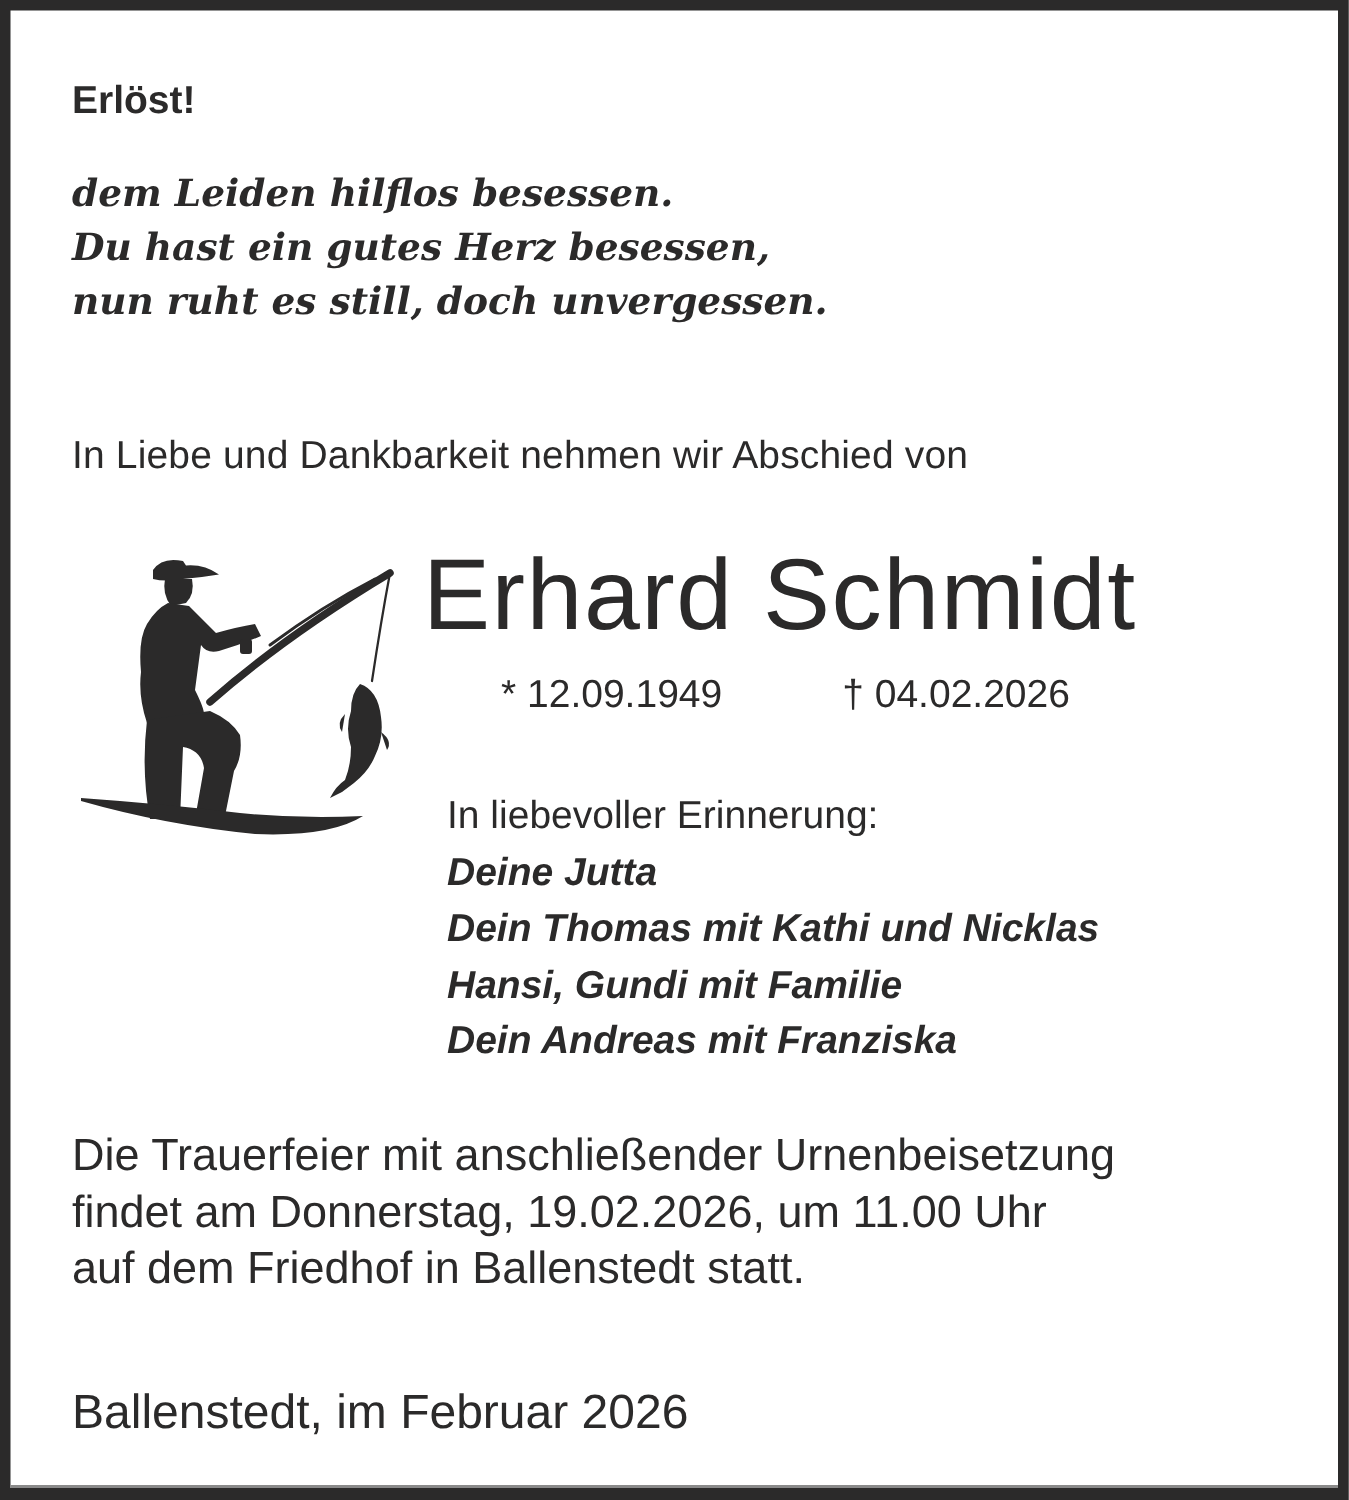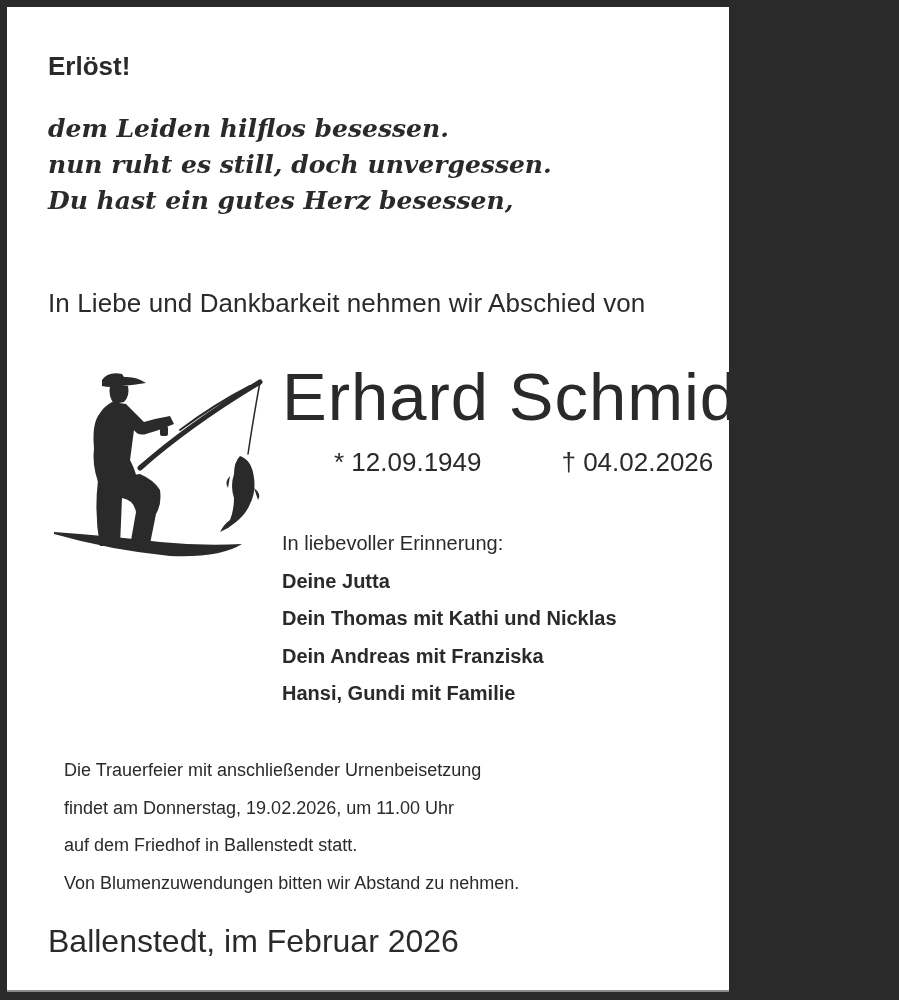--- a/index.html
+++ b/index.html
@@ -1,49 +1,49 @@
 <!DOCTYPE html>
 <html><head>
 <meta charset="utf-8">
 <style>
   html, body { margin: 0; padding: 0; background: #2b2a2a; }
   body { width: 899px; height: 1000px; position: relative; overflow: hidden; }
   .card {
-    position: absolute; left: 7px; top: 7px; width: 722px; height: 985px;
+    position: absolute; left: 7px; top: 7px; width: 885px; height: 985px;
     background: #ffffff; box-sizing: border-box;
     border-bottom: 2px solid #8a8a8a;
     color: #2b2a2a;
   }
   .t { position: absolute; white-space: nowrap; font-family: "Liberation Sans", sans-serif; color: #2b2a2a; }
   .heading { left: 41px; top: 44px; font-size: 26px; font-weight: bold; }
   .poem { left: 41px; top: 104px; font-family: "DejaVu Serif", serif; font-style: italic; font-weight: bold; font-size: 25px; line-height: 36px; }
   .poem div { white-space: nowrap; }
   .intro { left: 41px; top: 281px; font-size: 26px; font-weight: normal; letter-spacing: 0.1px; }
   .name { left: 275px; top: 350px; font-size: 67px; font-weight: normal; letter-spacing: 1px; line-height: 80px; }
   .dates { left: 291px; top: 440px; font-size: 26px; }
   .dates span { display: inline-block; margin-left: 36px; }
   .dates .death { margin-left: 80px; }
-  .mem { left: 275px; top: 518px; font-size: 20px; line-height: 37.5px; }
+  .mem { left: 291px; top: 518px; font-size: 26px; line-height: 37.5px; }
   .mem .label { font-weight: normal; }
-  .mem .fam { font-weight: bold; }
-  .ceremony { left: 41px; top: 745px; font-size: 18px; line-height: 37.5px; margin-left: 16px; }
+  .mem .fam { font-weight: bold; font-style: italic; }
+  .ceremony { left: 41px; top: 745px; font-size: 30px; line-height: 37.5px; }
   .place { left: 41px; top: 916px; font-size: 32px; }
   .art { position: absolute; left: 43px; top: 357px; width: 222px; height: 195px; }
 </style>
 </head>
 <body>
 
 <div class="card">
 
   <div class="t heading">Erlöst!</div>
 
   <div class="t poem">
     <div>dem Leiden hilflos besessen.</div>
+    <div>Du hast ein gutes Herz besessen,</div>
     <div>nun ruht es still, doch unvergessen.</div>
-    <div>Du hast ein gutes Herz besessen,</div>
   </div>
 
   <div class="t intro">In Liebe und Dankbarkeit nehmen wir Abschied von</div>
 
   <svg class="art" viewBox="0 0 222 195" xmlns="http://www.w3.org/2000/svg">
     <g fill="#2b2a2a" stroke="none">
 
       <path d="M52 16 Q58 7 72 10 L74 13 Q86 12 96 19 Q84 21 72 22 Q60 24 52 22 Z"></path>
 
       <path d="M60 22 L78 22 Q80 32 74 38 L64 40 Q58 32 60 22 Z"></path>
@@ -72,26 +72,25 @@
   <div class="t name">Erhard Schmidt</div>
 
   <div class="t dates">
     <span>* 12.09.1949</span><span class="death">† 04.02.2026</span>
   </div>
 
   <div class="t mem">
     <div class="label">In liebevoller Erinnerung:</div>
     <div class="fam">Deine Jutta</div>
     <div class="fam">Dein Thomas mit Kathi und Nicklas</div>
+    <div class="fam">Hansi, Gundi mit Familie</div>
     <div class="fam">Dein Andreas mit Franziska</div>
-    <div class="fam">Hansi, Gundi mit Familie</div>
   </div>
 
   <div class="t ceremony">
     <div>Die Trauerfeier mit anschließender Urnenbeisetzung</div>
     <div>findet am Donnerstag, 19.02.2026, um 11.00 Uhr</div>
     <div>auf dem Friedhof in Ballenstedt statt.</div>
-    <div>Von Blumenzuwendungen bitten wir Abstand zu nehmen.</div>
   </div>
 
   <div class="t place">Ballenstedt, im Februar 2026</div>
 
 </div>
 
 </body></html>

